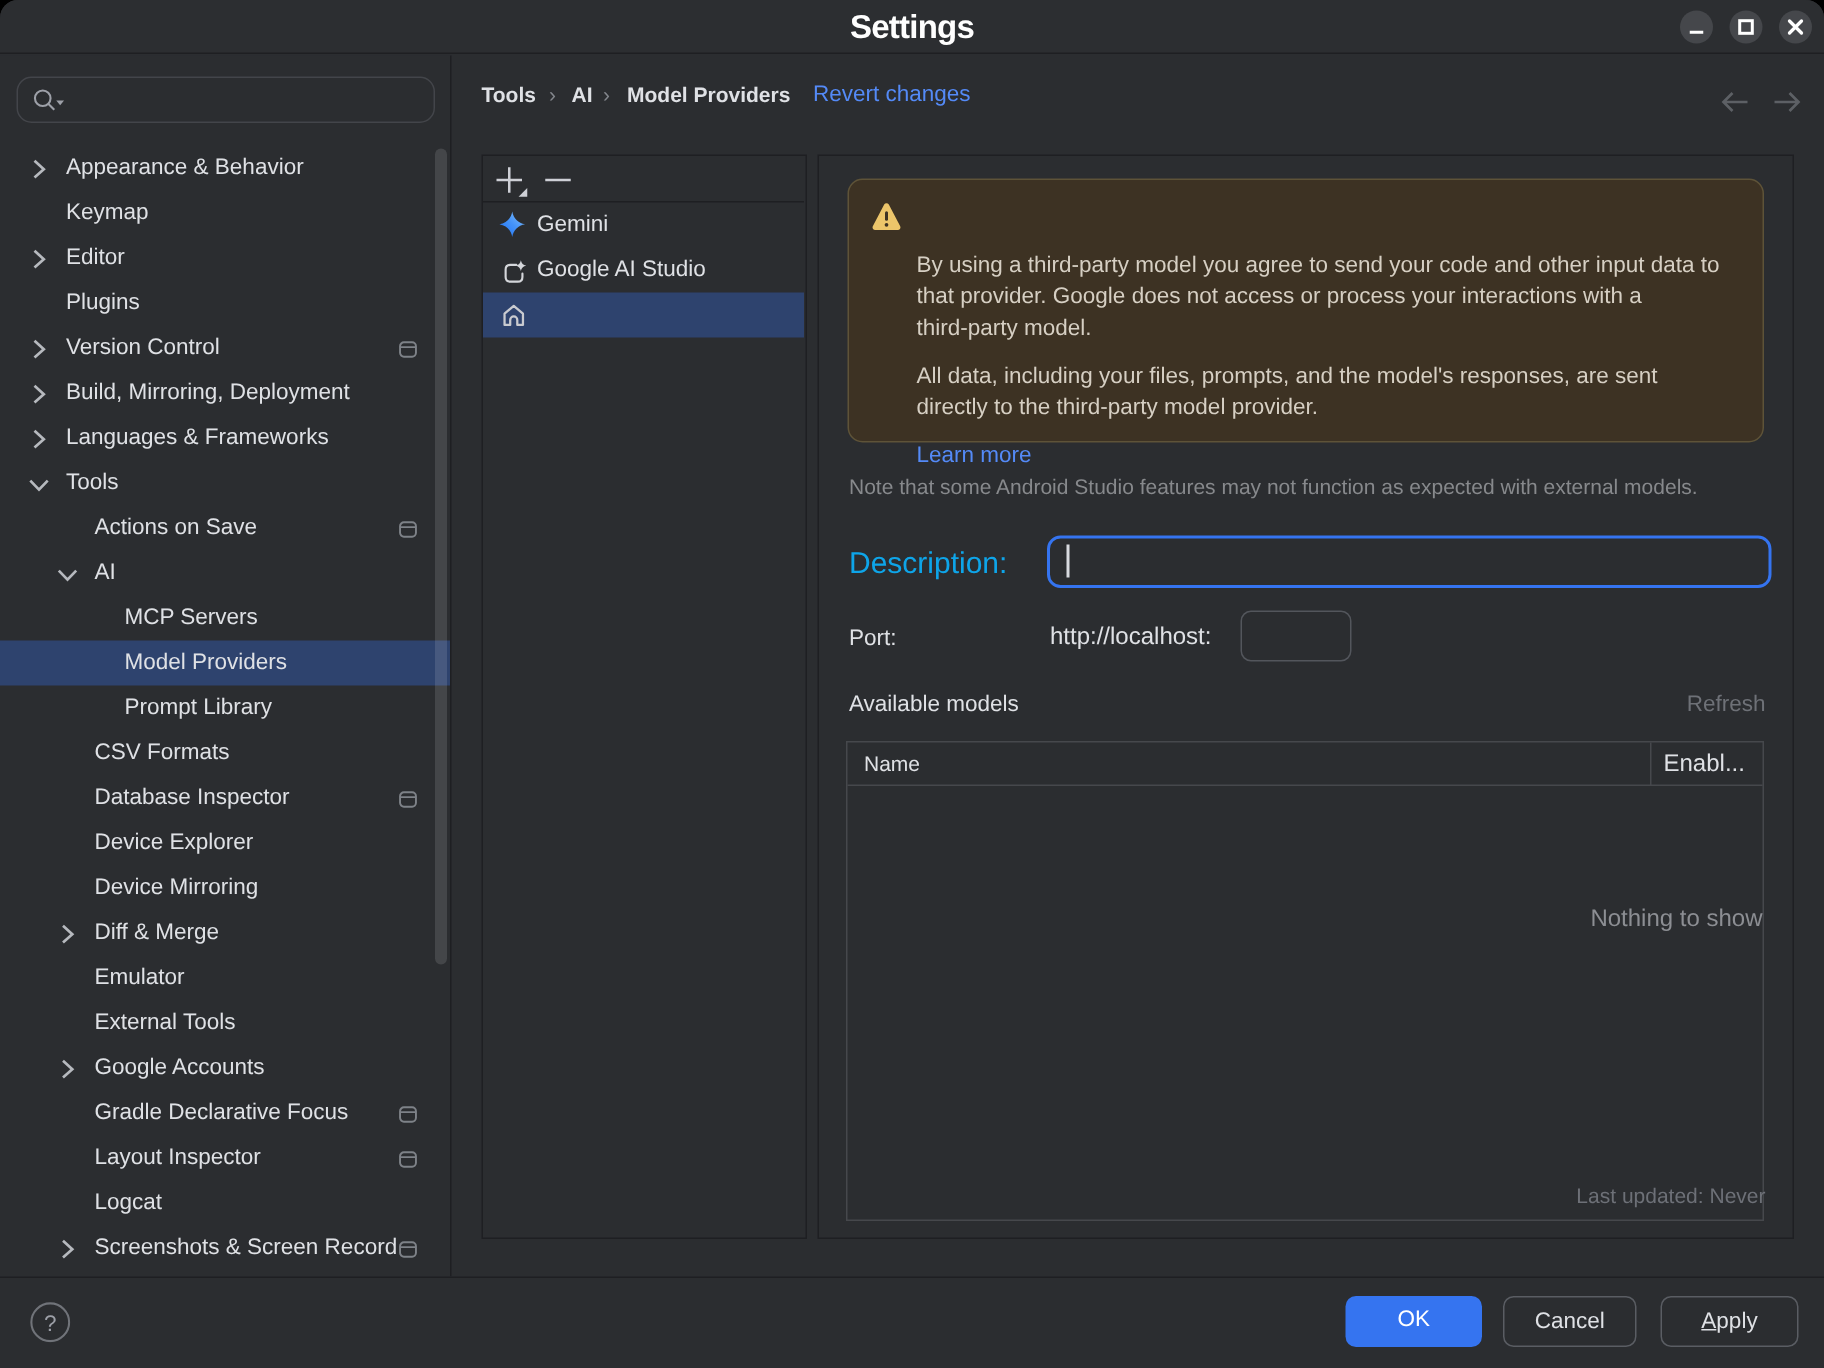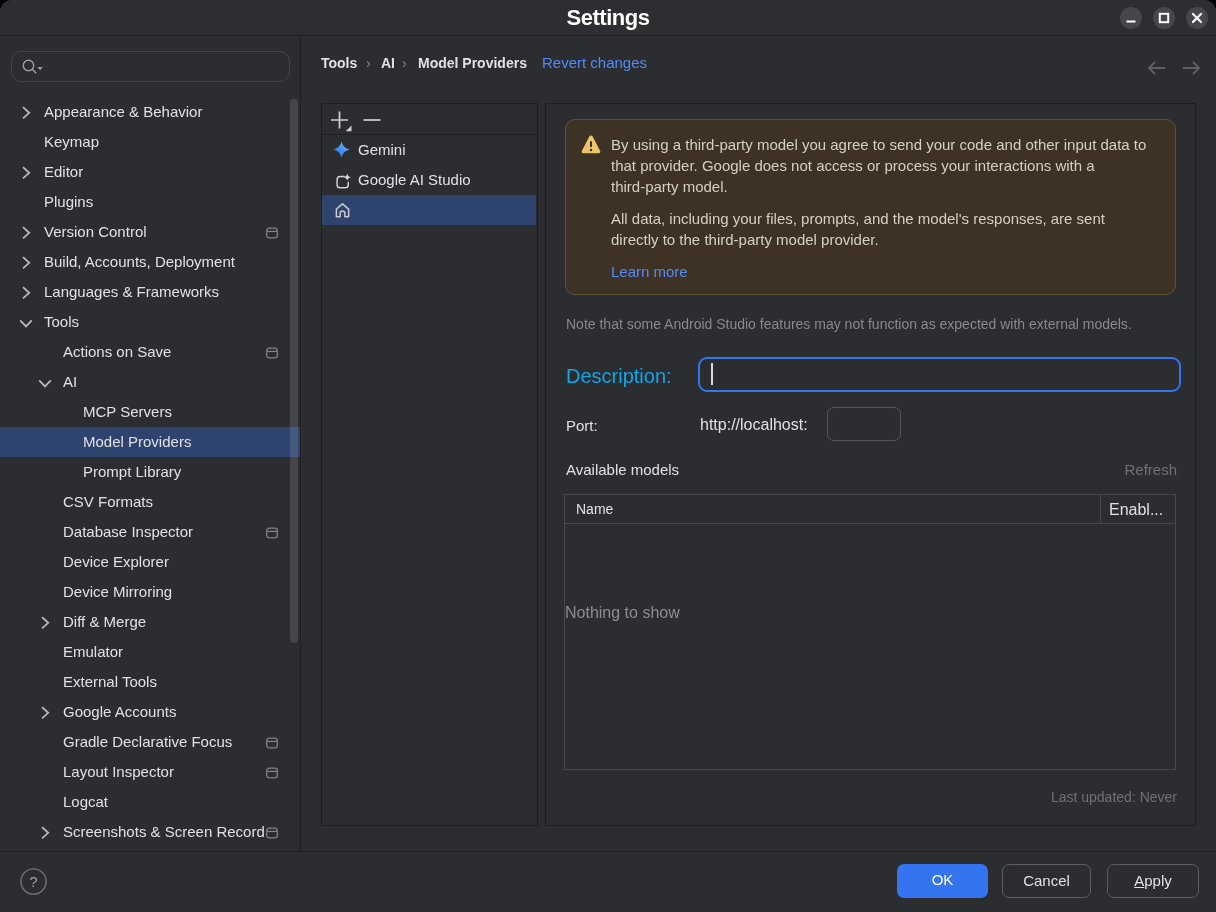--- a/index.html
+++ b/index.html
@@ -17,21 +17,21 @@
 .sel { background:#2e436e; }
 .chev { position:absolute; top:9px; }
 .pwin { position:absolute; top:10px; left:266px; }
 #scrollthumb { position:absolute; left:290px; top:62px; width:8px; height:544px; background:rgba(255,255,255,0.12); border-radius:4px; }
 #crumbs { position:absolute; left:321px; top:52px; width:600px; height:22px; font-size:14px; font-weight:bold; color:#dfe1e5; line-height:22px; white-space:nowrap; }
 #listpanel { position:absolute; left:321px; top:103px; width:217px; height:723px; border:1px solid #1e1f22; background:#2b2d30; }
 #listtoolbar { position:absolute; left:0; top:0; width:214px; height:31px; border-bottom:1px solid #1e1f22; }
 .lrow { position:absolute; left:0; width:214px; height:30px; line-height:30px; color:#dfe1e5; font-size:15px; }
 #formpane { position:absolute; left:545px; top:103px; width:651px; height:723px; border:1px solid #1e1f22; background:#2b2d30; }
 #warnbox { position:absolute; left:19px; top:15px; width:611px; height:176px; background:#3d3223; border:1px solid #5e5338; border-radius:10px; }
-.warntext { position:absolute; left:45px; color:#d6cfc3; font-size:15px; line-height:21px; }
+.warntext { position:absolute; left:45px; color:#d6cfc3; font-size:15px; line-height:21px;margin-top:32px; }
 .link { color:#548af7; }
 .graytext { color:#87898c;text-align:right; }
 #bottombar { position:absolute; left:0; top:851px; width:1216px; height:61px; background:#2b2d30; border-top:1px solid #1e1f22; }
 .btn { position:absolute; top:12px; height:34px; border-radius:7px; font-size:15px; color:#dfe1e5; text-align:center; line-height:32px; }
 </style>
 </head>
 <body>
 <div id="win">
   <div id="titlebar">
     <div id="title">Settings</div>
@@ -79,21 +79,21 @@
           <span class="txt" style="left:44px">Version Control</span>
           <svg class="pwin" width="12" height="12" viewBox="0 0 12 12">
             <rect x="0.7" y="1.2" width="10.6" height="9.6" rx="2.6" fill="none" stroke="#7e8288" stroke-width="1.3"></rect>
             <line x1="0.7" y1="4.4" x2="11.3" y2="4.4" stroke="#7e8288" stroke-width="1.3"></line>
           </svg>
         </div>
     <div class="trow" style="top:210px">
           <svg class="chev" style="left:19px" width="14" height="14" viewBox="0 0 14 14">
             <path d="M4 1.2l6.2 5.6-6.2 5.6" fill="none" stroke="#b6b9be" stroke-width="1.8"></path>
           </svg>
-          <span class="txt" style="left:44px">Build, Accounts, Deployment</span>
+          <span class="txt" style="left:44px">Build, Mirroring, Deployment</span>
         </div>
     <div class="trow" style="top:240px">
           <svg class="chev" style="left:19px" width="14" height="14" viewBox="0 0 14 14">
             <path d="M4 1.2l6.2 5.6-6.2 5.6" fill="none" stroke="#b6b9be" stroke-width="1.8"></path>
           </svg>
           <span class="txt" style="left:44px">Languages &amp; Frameworks</span>
         </div>
     <div class="trow" style="top:270px">
           <svg class="chev" style="left:19px" width="14" height="14" viewBox="0 0 14 14">
             <path d="M1.2 4.4l5.8 6 5.8-6" fill="none" stroke="#b6b9be" stroke-width="1.8"></path>
@@ -249,27 +249,27 @@
     </div>
     <div class="abs graytext" style="left:20px;top:212px;font-size:14px">Note that some Android Studio features may not function as expected with external models.</div>
     <div class="abs" style="left:20px;top:261px;font-size:20px;color:#0ea5e9;">Description:</div>
     <div class="abs" style="left:152px;top:253px;width:483px;height:35px;border:2px solid #3574f0;border-radius:9px;background:#2b2d30"></div>
     <div class="abs" style="left:165px;top:259px;width:1.5px;height:22px;background:#d8dadf"></div>
     <div class="abs" style="left:20px;top:313px;font-size:15px;color:#dfe1e5;">Port:</div>
     <div class="abs" style="left:154px;top:312px;font-size:16px;color:#dfe1e5;">http://localhost:</div>
     <div class="abs" style="left:281px;top:303px;width:74px;height:34px;border:1.5px solid #53565c;border-radius:7px;background:#2b2d30"></div>
     <div class="abs" style="left:20px;top:357px;font-size:15px;color:#dfe1e5;">Available models</div>
     <div class="abs" style="left:0;top:357px;width:631px;text-align:right;font-size:15px;color:#6e7177">Refresh</div>
-    <div class="abs" style="left:18px;top:390px;width:612px;height:276px;border:1px solid #46484c">
+    <div class="abs" style="left:18px;top:390px;width:612px;height:320px;border:1px solid #46484c">
       <div style="position:absolute;left:0;top:0;width:100%;height:29px;border-bottom:1px solid #46484c">
         <div style="position:absolute;left:11px;top:0;line-height:29px;font-size:14px;color:#dfe1e5">Name</div>
         <div style="position:absolute;left:535px;top:0;width:1px;height:29px;background:#46484c"></div>
         <div style="position:absolute;left:544px;top:0;line-height:29px;font-size:16px;color:#dfe1e5">Enabl...</div>
       </div>
-      <div style="position:absolute;left:0;top:29px;width:100%;text-align:left;line-height:178px;font-size:16px;color:#8c8e93">Nothing to show</div>
+      <div style="position:absolute;left:0;top:29px;width:100%;text-align:right;line-height:178px;font-size:16px;color:#8c8e93">Nothing to show</div>
     </div>
     <div class="abs" style="left:0;top:685px;width:631px;text-align:right;font-size:14px;color:#6d7077">Last updated: Never</div>
   </div>
   <div id="bottombar">
     <svg style="position:absolute;left:20px;top:16px" width="27" height="27" viewBox="0 0 27 27">
         <circle cx="13.5" cy="13.5" r="12.6" fill="none" stroke="#707379" stroke-width="1.4"></circle>
         <text x="13.5" y="19" text-anchor="middle" font-size="15" fill="#9da0a8" font-family="Liberation Sans">?</text>
       </svg>
     <div class="btn" style="left:897px;width:91px;background:#3574f0;color:#fff">OK</div>
     <div class="btn" style="left:1002px;width:89px;border:1px solid #5a5d63">Cancel</div>

